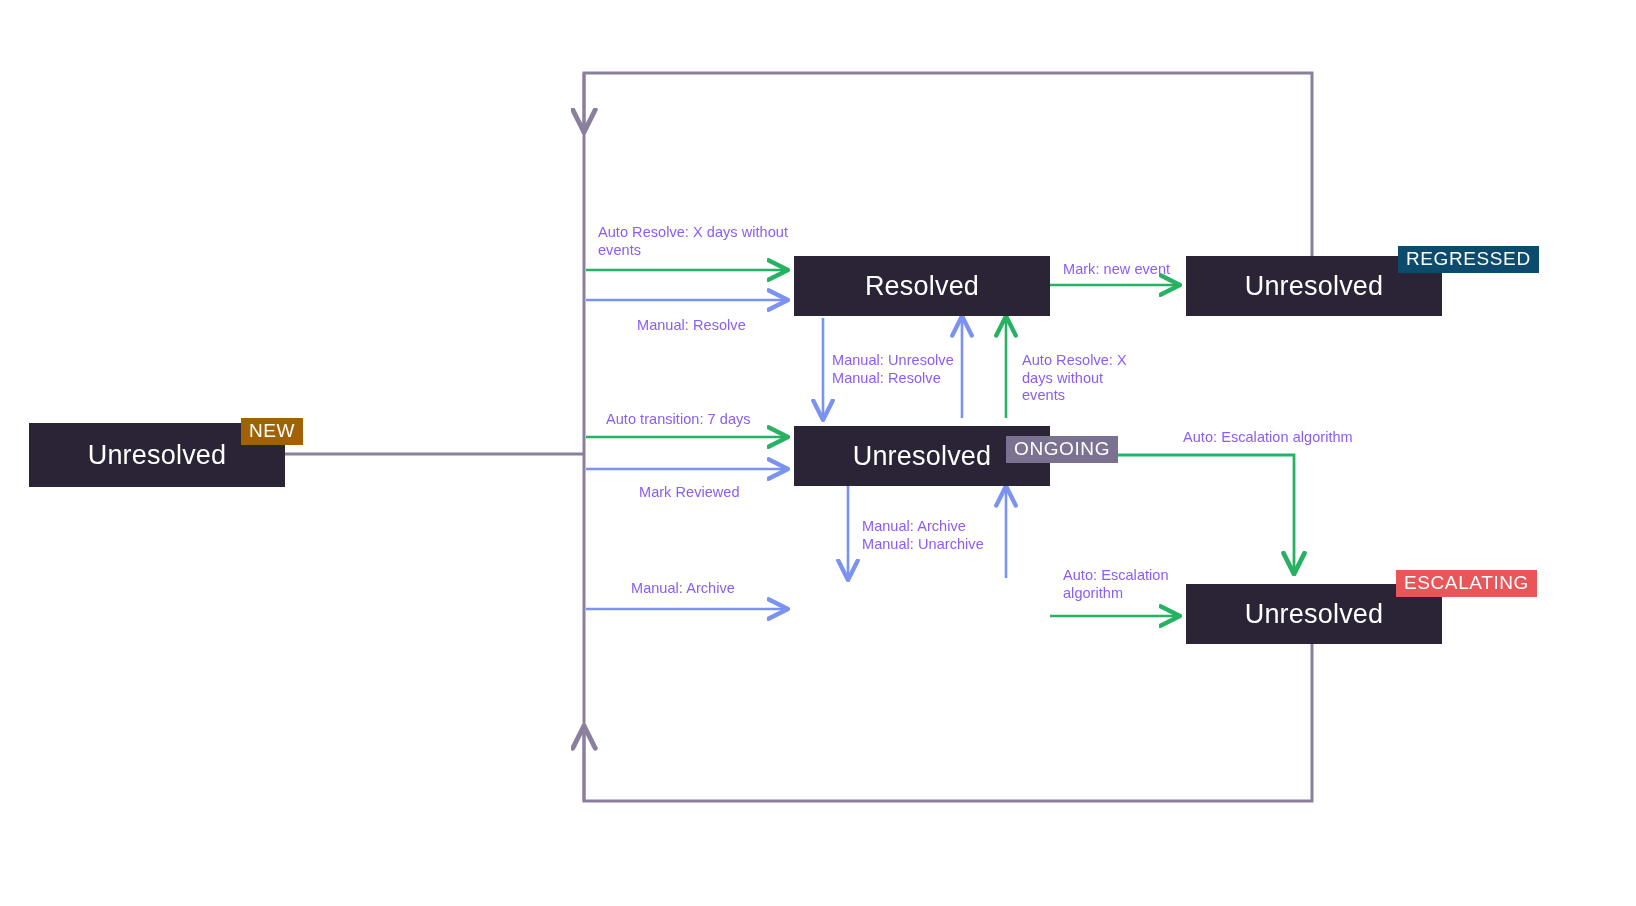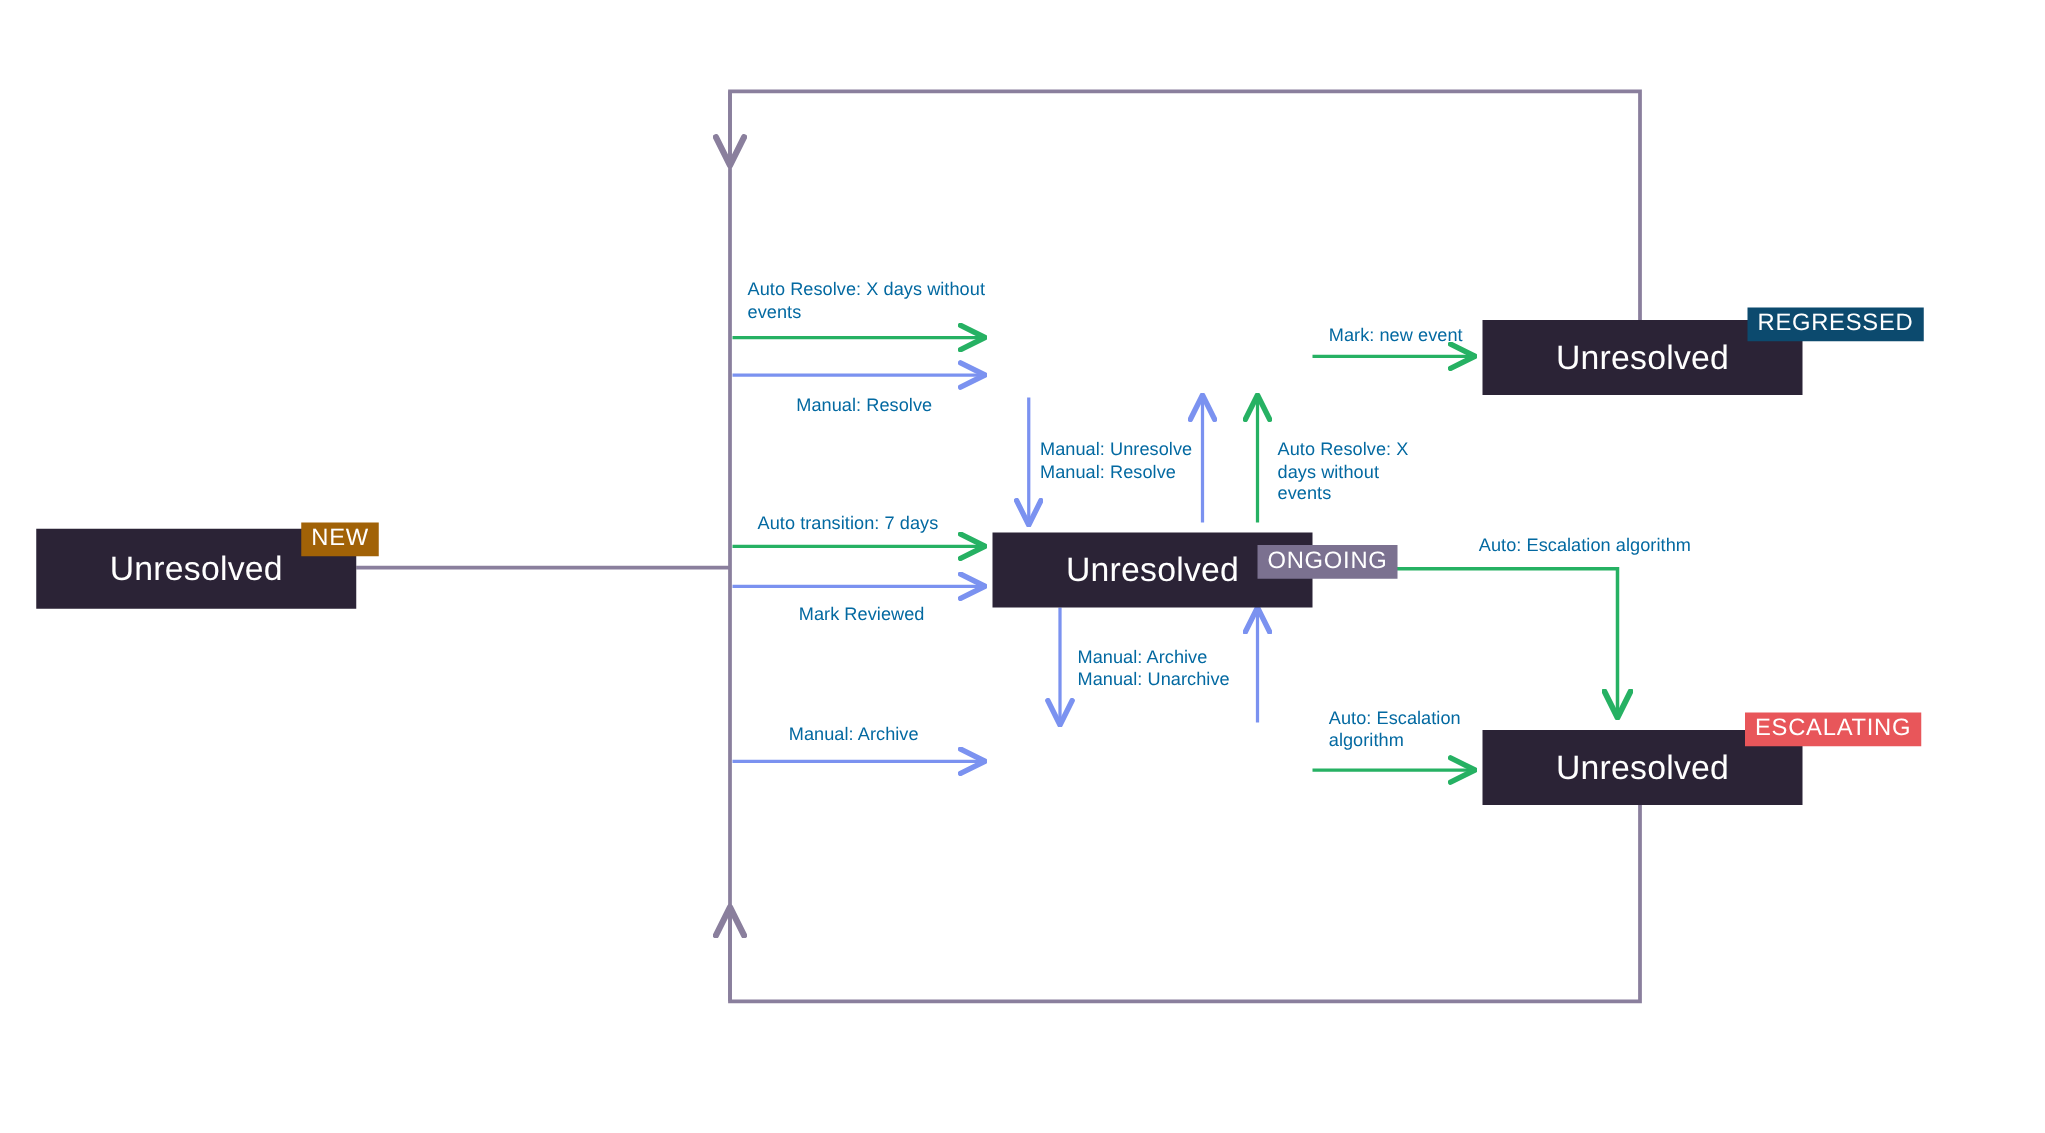--- a/index.html
+++ b/index.html
@@ -53,21 +53,21 @@
     line-height: 1.05;
     box-sizing: border-box;
   }
   .badge-new       { background: #a16207; }
   .badge-ongoing   { background: #7b7190; }
   .badge-regressed { background: #0c4a6e; }
   .badge-escalating{ background: #e8565a; text-align: right; }
 
   .edge-label {
     position: absolute;
-    color: #0369a1;
+    color: #8b5cf6;
     font-size: 14.5px;
     line-height: 17.5px;
     white-space: pre;
     letter-spacing: 0.05px;
   }
 </style>
 </head>
 <body>
 
 <div id="diagram-root">
@@ -154,20 +154,23 @@
     </g>
   </svg>
 
   <div class="state-node" style="left:29px; top:423px; width:256px; height:64px;">
     <span class="state-label">Unresolved</span>
   </div>
   <div class="badge badge-new" style="left:241px; top:418px;">
     <span>NEW</span>
   </div>
 
+  <div class="state-node" style="left:794px; top:256px; width:256px; height:60px;">
+    <span class="state-label">Resolved</span>
+  </div>
 
   <div class="state-node" style="left:794px; top:426px; width:256px; height:60px;">
     <span class="state-label">Unresolved</span>
   </div>
   <div class="badge badge-ongoing" style="left:1006px; top:436px;">
     <span>ONGOING</span>
   </div>
 
 
   <div class="state-node" style="left:1186px; top:256px; width:256px; height:60px;">

